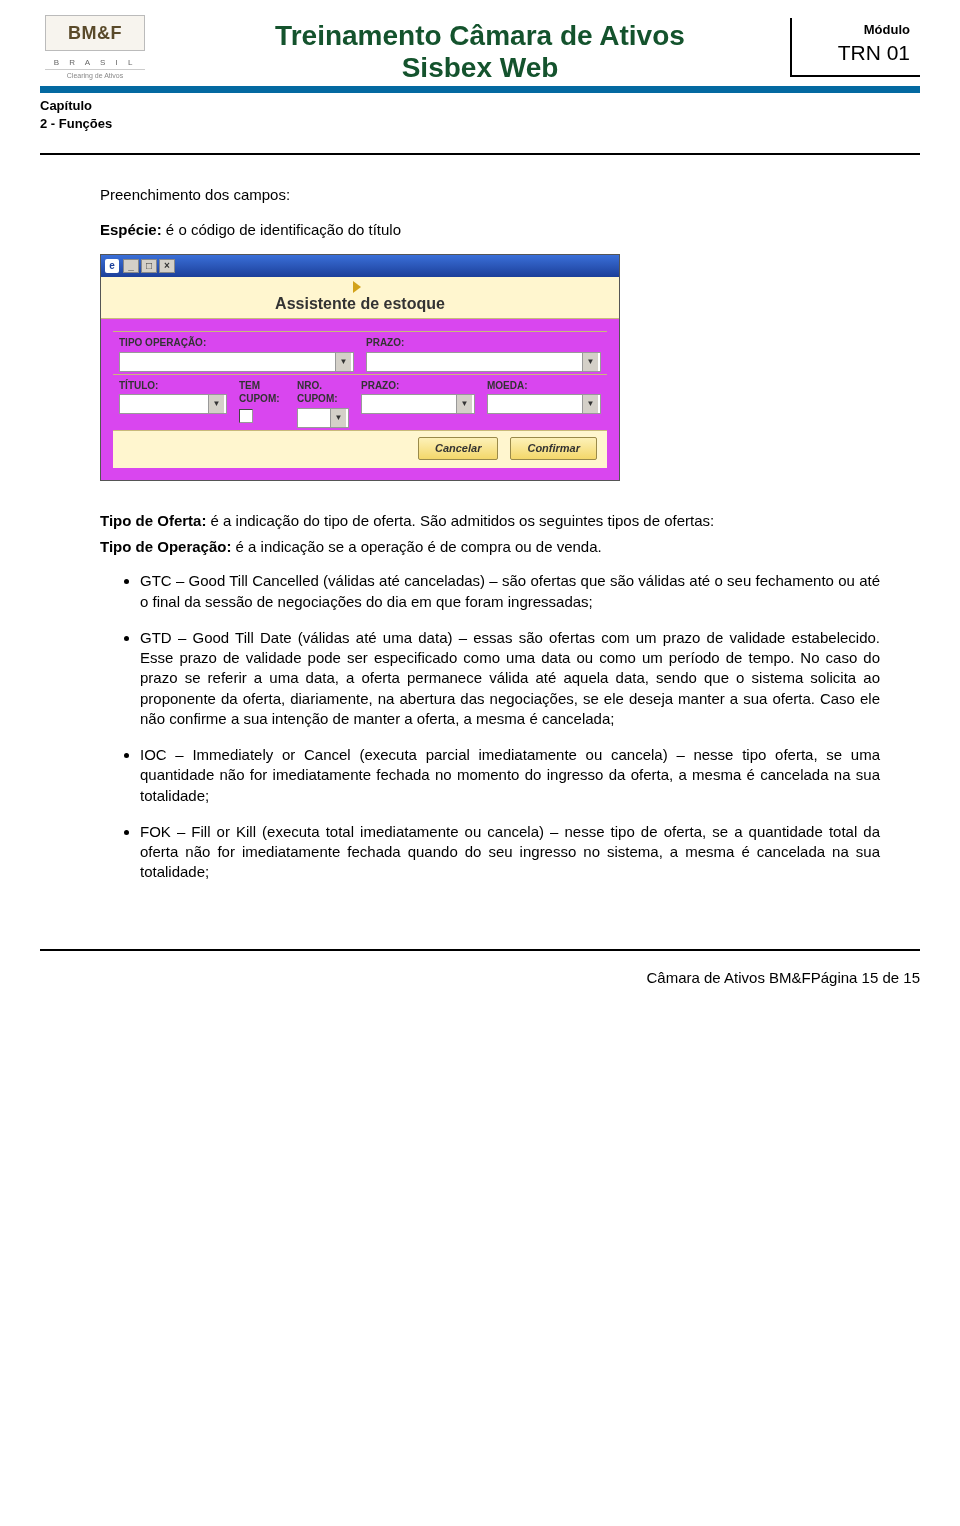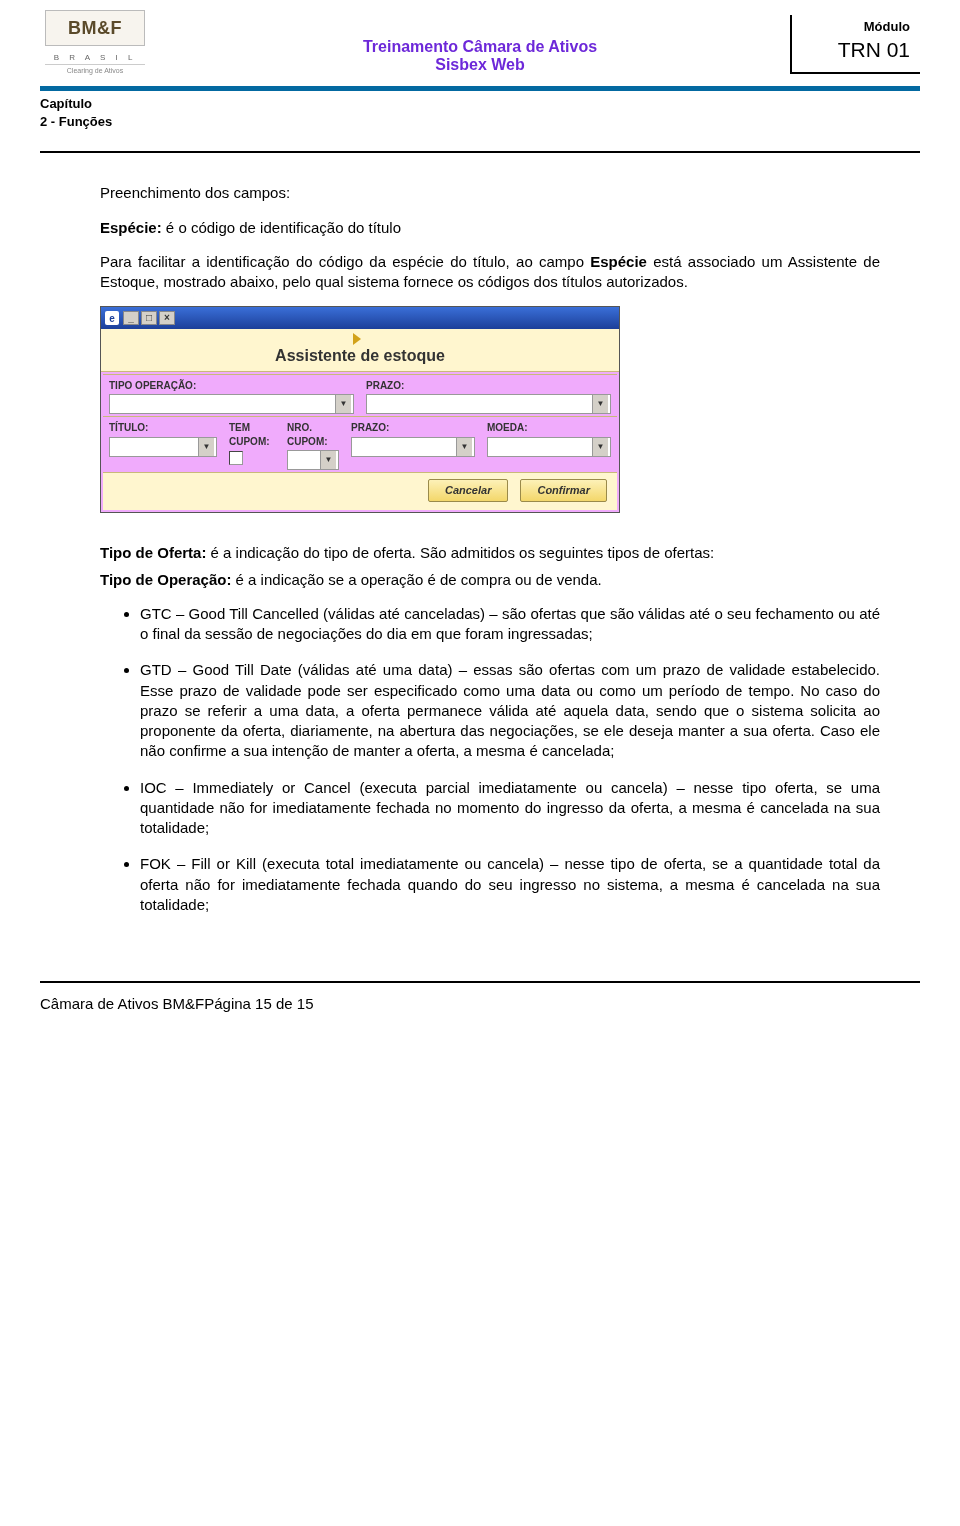--- a/index.html
+++ b/index.html
@@ -7,23 +7,23 @@
       font-family: Verdana, Geneva, sans-serif;
       font-size: 14px;
       color: #000;
       background: #fff;
       width: 960px;
       margin: 0 auto;
       padding: 10px 40px 20px 40px;
     }
     .header-row {
       display: flex;
-      align-items: flex-end;
-      border-bottom: 5px solid #0369a1;
-      padding-bottom: 12px;
+      align-items: center;
+      border-bottom: 7px solid #0369a1;
+      padding-bottom: 2px;
     }
     .logo-box {
       width: 110px;
       display: flex;
       flex-direction: column;
       align-items: center;
       margin-right: 20px;
     }
     .logo-top {
       width: 100px;
@@ -50,22 +50,22 @@
       border-top: 1px solid #ccc;
       width: 100px;
       text-align: center;
       padding-top: 2px;
       margin-top: 2px;
     }
     .title-col {
       flex: 1;
       text-align: center;
       font-weight: bold;
-      font-size: 16px;
-      color: #6d28d9;
+      font-size: 28px;
+      color: #14532d;
       padding-top: 10px;
     }
     .modulo-box {
       width: 130px;
       border-left: 2px solid #000;
       border-bottom: 2px solid #000;
       padding: 4px 10px 10px 10px;
       text-align: right;
     }
     .modulo-label { font-weight: bold; font-size: 13px; display:block; margin-bottom:4px;}
@@ -127,22 +127,22 @@
       font-size: 16px;
       color: #333;
       flex-direction: column;
     }
     .win-panel-head .tri {
       width:0;height:0;border-top:6px solid transparent;
       border-bottom:6px solid transparent;border-left:8px solid #d2a21a;
       margin-right:6px;
     }
     .win-form {
-      background: #f0abfc;
-      padding: 2px;
+      background: #d946ef;
+      padding: 12px;
     }
     .form-row { display:flex; }
     .form-cell {
       border-top: 1px solid #c9b97a;
       padding: 4px 6px 2px 6px;
     }
     .form-label { font-weight: bold; font-size: 10px; color:#333; display:block; margin-bottom:2px;}
     .form-input {
       background:#fff; border:1px solid #999; height:20px; width: 100%;
       display:flex;align-items:center;justify-content:flex-end;padding-right:2px;
@@ -166,23 +166,23 @@
       padding: 3px 16px;
       font-weight:bold;
       font-size:11px;
       color:#333;
       border-radius:2px;
       font-style:italic;
     }
     .footer {
       border-top: 2px solid #000;
       margin-top: 40px;
-      padding-top: 12px;
+      padding-top: 18px;
       display:flex;
-      justify-content: flex-start;
+      justify-content: flex-end;
       font-size: 15px;
     }
   </style>
 </head>
 <body>
 
 <div class="header-row">
   <div class="logo-box">
     <div class="logo-top">BM&amp;F</div>
     <div class="logo-brasil">B R A S I L</div>
@@ -202,23 +202,20 @@
   <div>2 - Funções</div>
 </div>
 
 <div class="content">
   <p>Preenchimento dos campos:</p>
 
   <p>
     <span class="bold">Espécie:</span><span> é o código de identificação do título</span>
   </p>
 
-  <p>
-    <span>Para facilitar a identificação do código da espécie do título, ao campo </span><span class="bold">Espécie</span><span> está associado um Assistente de Estoque, mostrado abaixo, pelo qual sistema fornece os códigos dos títulos autorizados.</span>
-  </p>
 
   <div class="win">
     <div class="win-titlebar">
       <div class="win-ie-icon">e</div>
       <div class="win-ctrls">
         <div class="win-btn">_</div>
         <div class="win-btn">□</div>
         <div class="win-btn">×</div>
       </div>
     </div>

